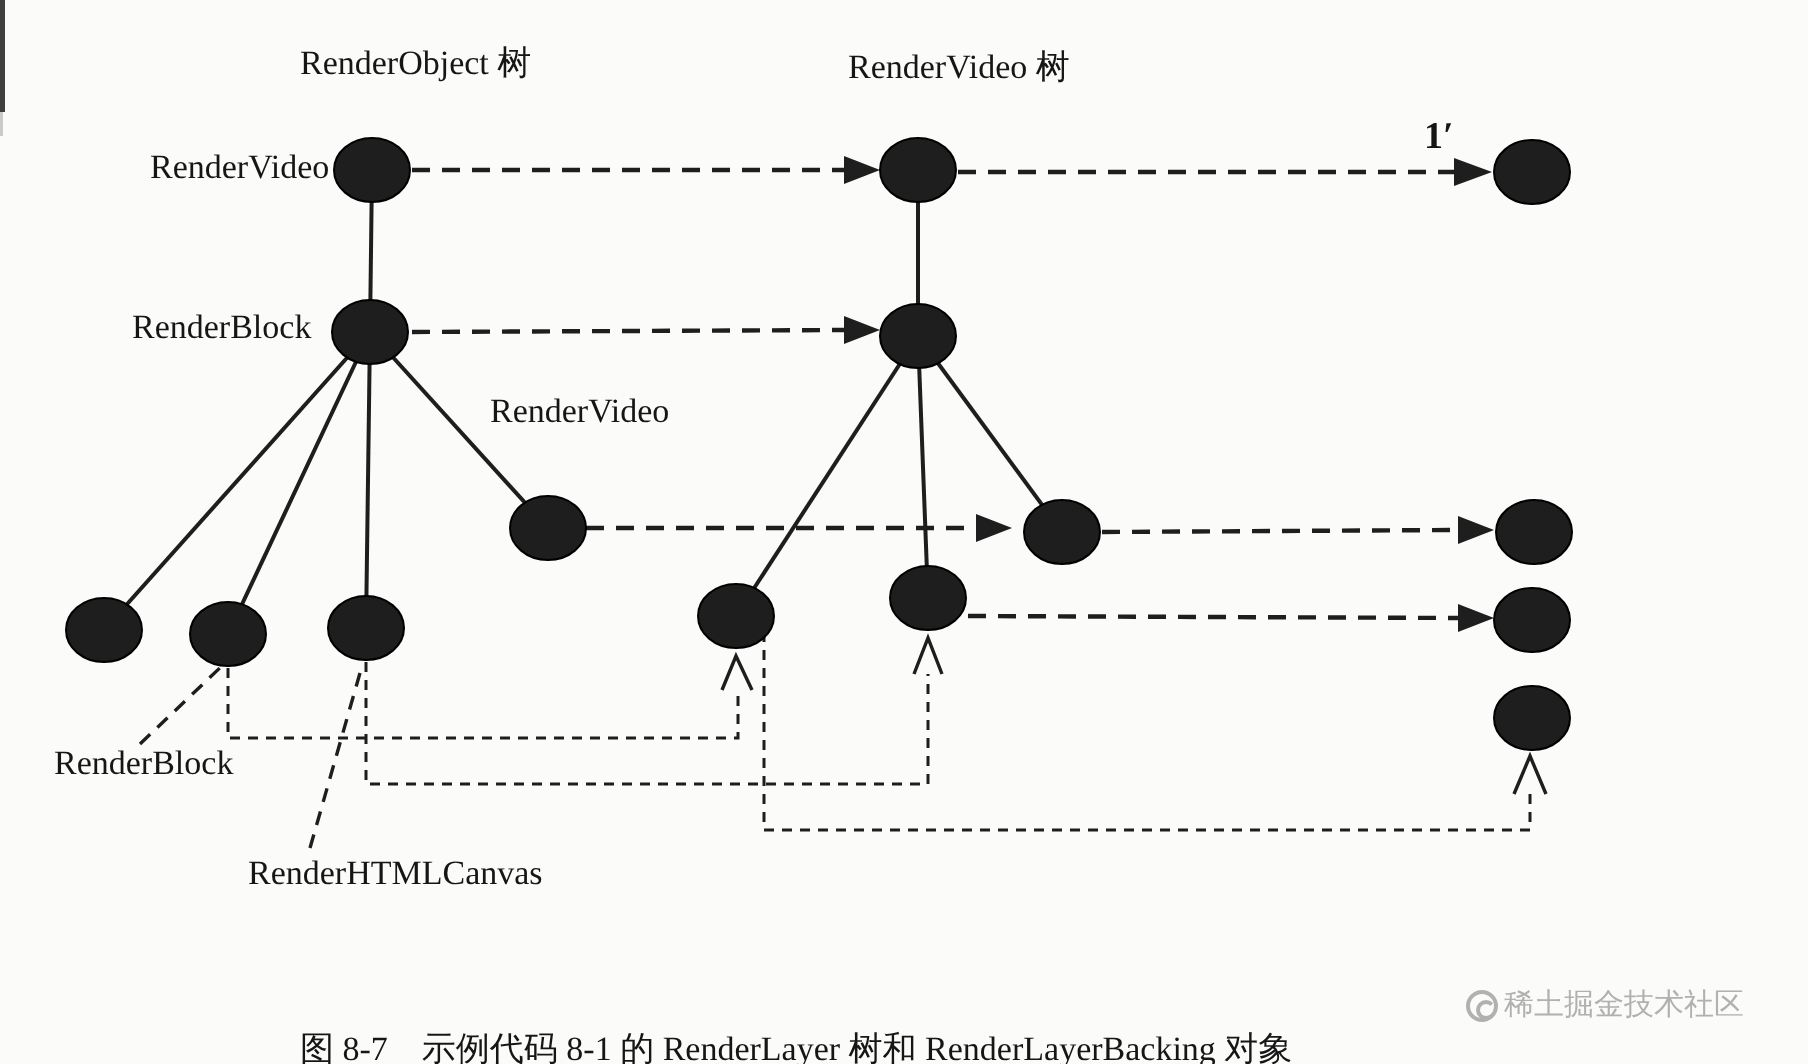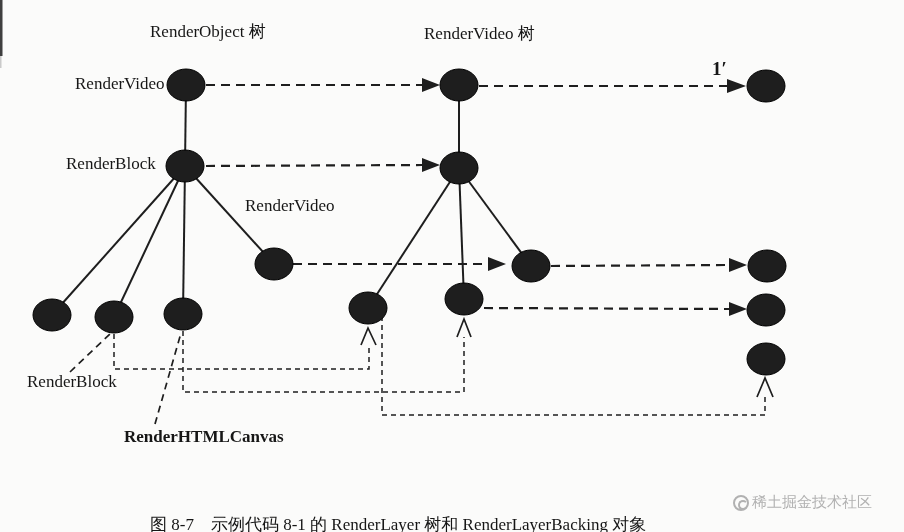--- a/index.html
+++ b/index.html
@@ -108,21 +108,21 @@
     <ellipse class="node" cx="766" cy="359" rx="19" ry="16"></ellipse>
   </svg>
 
   <div class="txt hdr" style="left:150px;top:23px;">RenderObject 树</div>
   <div class="txt hdr" style="left:424px;top:25px;">RenderVideo 树</div>
 
   <div class="txt" style="left:75px;top:75px;">RenderVideo</div>
   <div class="txt" style="left:66px;top:155px;">RenderBlock</div>
   <div class="txt" style="left:245px;top:197px;">RenderVideo</div>
   <div class="txt" style="left:27px;top:373px;">RenderBlock</div>
-  <div class="txt" style="left:124px;top:428px;font-weight:bold;">RenderHTMLCanvas</div>
+  <div class="txt" style="left:124px;top:428px;">RenderHTMLCanvas</div>
   <div class="txt prime" style="left:712px;top:59px;">1′</div>
 
   <div class="caption">图 8-7　示例代码 8-1 的 RenderLayer 树和 RenderLayerBacking 对象</div>
 
   <span class="wm-icon"></span>
   <div class="watermark">稀土掘金技术社区</div>
 
 </div>
 
 </body></html>

